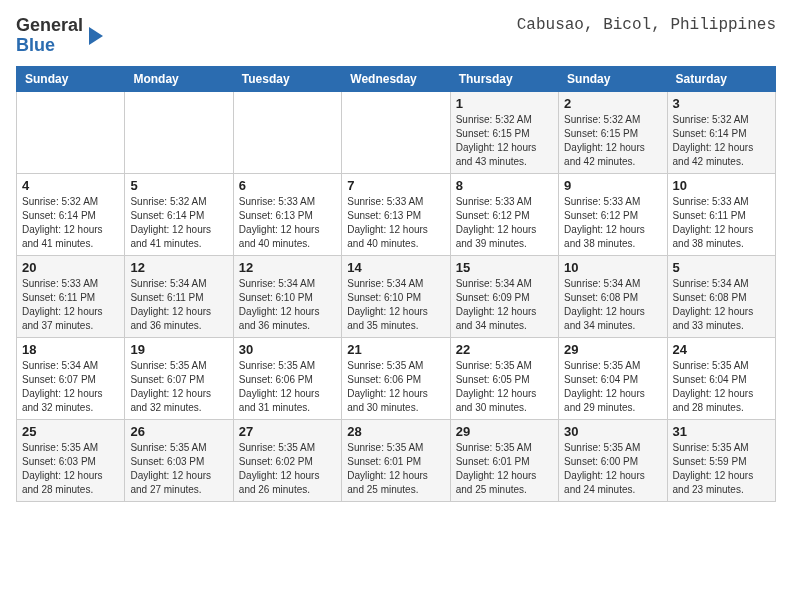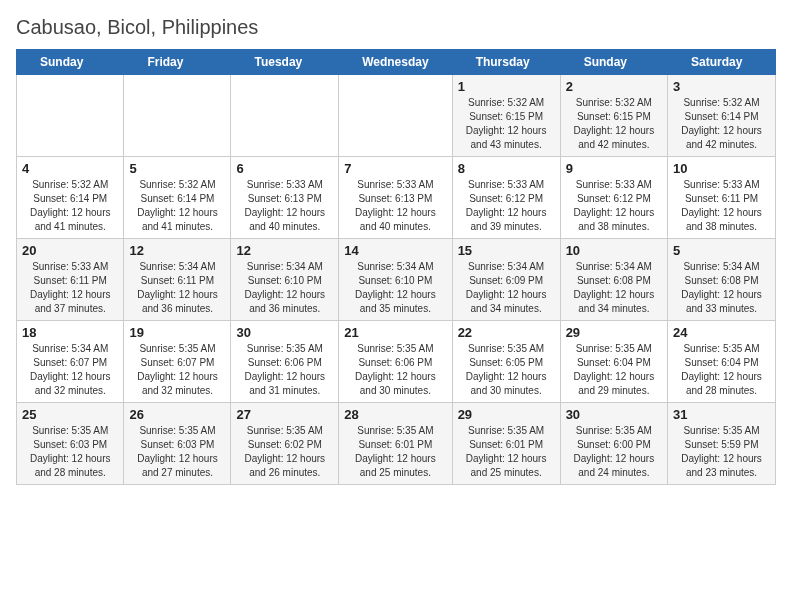--- a/index.html
+++ b/index.html
@@ -35,34 +35,35 @@
       border-bottom: 9px solid transparent;
       margin-left: 2px;
     }
     .title-block { text-align: right; }
     .title-block h1 {
       font-size: 38px;
       font-weight: bold;
       color: #222;
     }
     .title-block h2 {
-      font-size: 20px;
+      font-size: 16px;
       font-weight: normal;
       color: #444;
+      font-family: Liberation Mono, monospace;
     }
     table {
       width: 100%;
       border-collapse: collapse;
       font-size: 10.5px;
     }
     thead tr th {
       background-color: #2b6cb0;
       color: #fff;
       text-align: left;
-      padding: 5px 23px;
+      padding: 5px 8px;
       font-size: 12px;
       font-weight: bold;
       border: 1px solid #2b6cb0;
     }
     tbody tr td {
       border: 1px solid #ccc;
       vertical-align: top;
       padding: 4px 5px;
       width: calc(100% / 7);
       min-height: 80px;
@@ -73,38 +74,46 @@
       font-weight: bold;
       font-size: 13px;
       color: #222;
       display: block;
       margin-bottom: 2px;
     }
     .cell-info {
       color: #333;
       font-size: 10px;
       line-height: 1.4;
-      text-align: center;
     }
     td.empty { background-color: #fff !important; }
   </style>
 </head>
 <body>
 
 <div class="header">
+  <div class="logo">
+    <div style="display:flex;flex-direction:column;line-height:1.15;">
+      <div class="logo-text">
+        <span class="general">General</span><br>
+        <span class="blue">Blue</span>
+      </div>
+    </div>
+    <div class="logo-arrow"></div>
+  </div>
   <div class="title-block">
     <h2>Cabusao, Bicol, Philippines</h2>
   </div>
 </div>
 
 <table>
   <thead>
     <tr>
     <th>Sunday</th>
-        <th>Friday</th>
+        <th>Monday</th>
         <th>Tuesday</th>
         <th>Wednesday</th>
         <th>Thursday</th>
         <th>Sunday</th>
         <th>Saturday</th>
       </tr>
   </thead>
   <tbody id="calendar-body">
   <tr>
         <td class="empty"></td>

